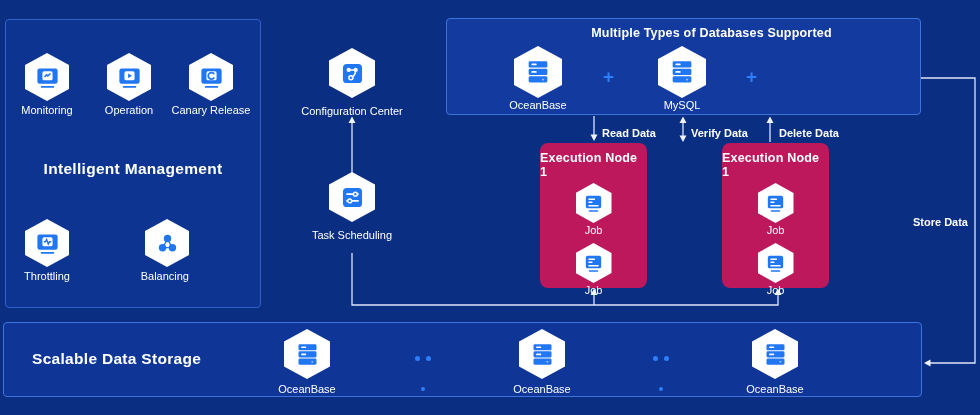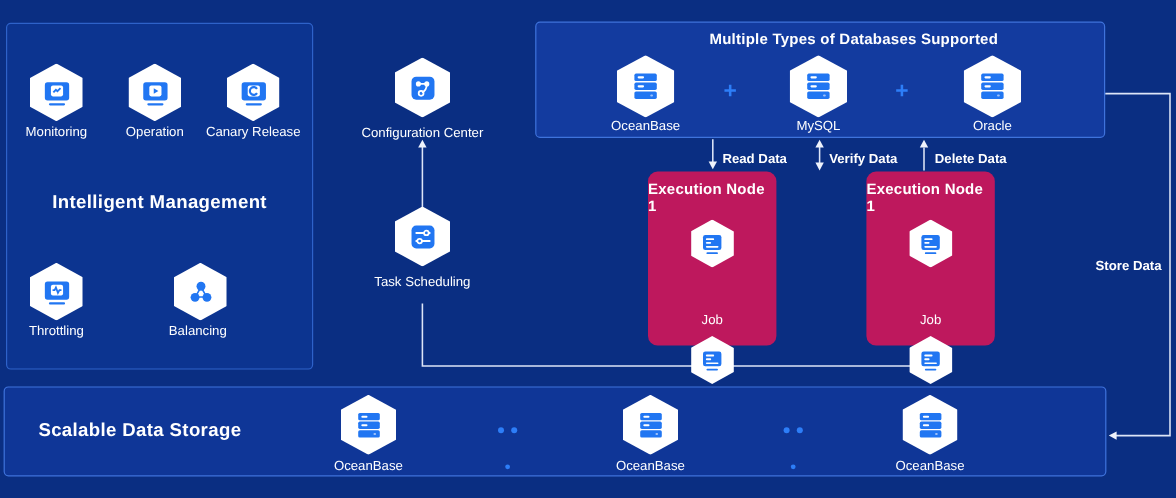--- a/index.html
+++ b/index.html
@@ -25,21 +25,21 @@
   .nlabel { font-size:11px; color:#ffffff; text-align:center; white-space:nowrap; margin-top:3px; }
 
   .section-title { position:absolute; font-size:15.5px; font-weight:600; letter-spacing:.3px; white-space:nowrap; }
   .db-title { position:absolute; left:446px; top:26px; width:531px; text-align:center;
               font-size:12.5px; font-weight:600; letter-spacing:.2px; }
   .plus { position:absolute; color:#2d7ef8; font-size:19px; font-weight:700; line-height:1; }
   .flow-label { position:absolute; font-size:11px; font-weight:700; white-space:nowrap; }
   .dot { position:absolute; width:5px; height:5px; border-radius:50%; background:#2d7ef8; }
   .dot.small { width:4px; height:4px; }
   svg.overlay { position:absolute; left:0; top:0; pointer-events:none; }
-  .job-group { display:flex; flex-direction:column; align-items:center;gap:37px; }
+  .job-group { display:flex; flex-direction:column; align-items:center; }
 </style>
 </head>
 <body>
 
 <div id="canvas">
 
   <svg class="overlay" width="980" height="415" viewBox="0 0 980 415">
     <g stroke="#dde5f7" stroke-width="1.3" fill="none">
 
       <path d="M352,122 V179"></path>
@@ -187,33 +187,20 @@
         <rect x="6.3" y="4.8" width="4.6" height="1.5" rx=".75" fill="#fff"></rect>
         <rect x="6.3" y="11.2" width="4.6" height="1.5" rx=".75" fill="#fff"></rect>
         <rect x="15.3" y="17.7" width="2" height="1.5" rx=".75" fill="#9cc0fa"></rect>
       </svg>
     </div>
     <div class="nlabel" style="margin-top:1px;">MySQL</div>
   </div>
 
   <div class="plus" style="left:746px; top:67px;">+</div>
 
-  <div class="node" style="left:767px; top:46px;">
-    <div class="hex" style="width:48px;height:52px;">
-      <svg viewBox="0 0 24 24" width="28" height="28">
-        <rect x="4" y="2.8" width="16" height="5.4" rx="1.2" fill="#2176f2"></rect>
-        <rect x="4" y="9.2" width="16" height="5.4" rx="1.2" fill="#2176f2"></rect>
-        <rect x="4" y="15.6" width="16" height="5.4" rx="1.2" fill="#2176f2"></rect>
-        <rect x="6.3" y="4.8" width="4.6" height="1.5" rx=".75" fill="#fff"></rect>
-        <rect x="6.3" y="11.2" width="4.6" height="1.5" rx=".75" fill="#fff"></rect>
-        <rect x="15.3" y="17.7" width="2" height="1.5" rx=".75" fill="#9cc0fa"></rect>
-      </svg>
-    </div>
-    <div class="nlabel" style="margin-top:1px;">Oracle</div>
-  </div>
 
   <div class="flow-label" style="left:602px; top:127px;">Read Data</div>
   <div class="flow-label" style="left:691px; top:127px;">Verify Data</div>
   <div class="flow-label" style="left:779px; top:127px;">Delete Data</div>
   <div class="flow-label" style="left:880px; top:216px; width:88px; text-align:right;">Store Data</div>
 
   <div class="exec-node" style="left:540px; top:143px;">
     <div class="exec-title">Execution Node 1</div>
     <div class="job-group" style="margin-top:4px;">
       <div class="hex" style="width:36px;height:40px;">

